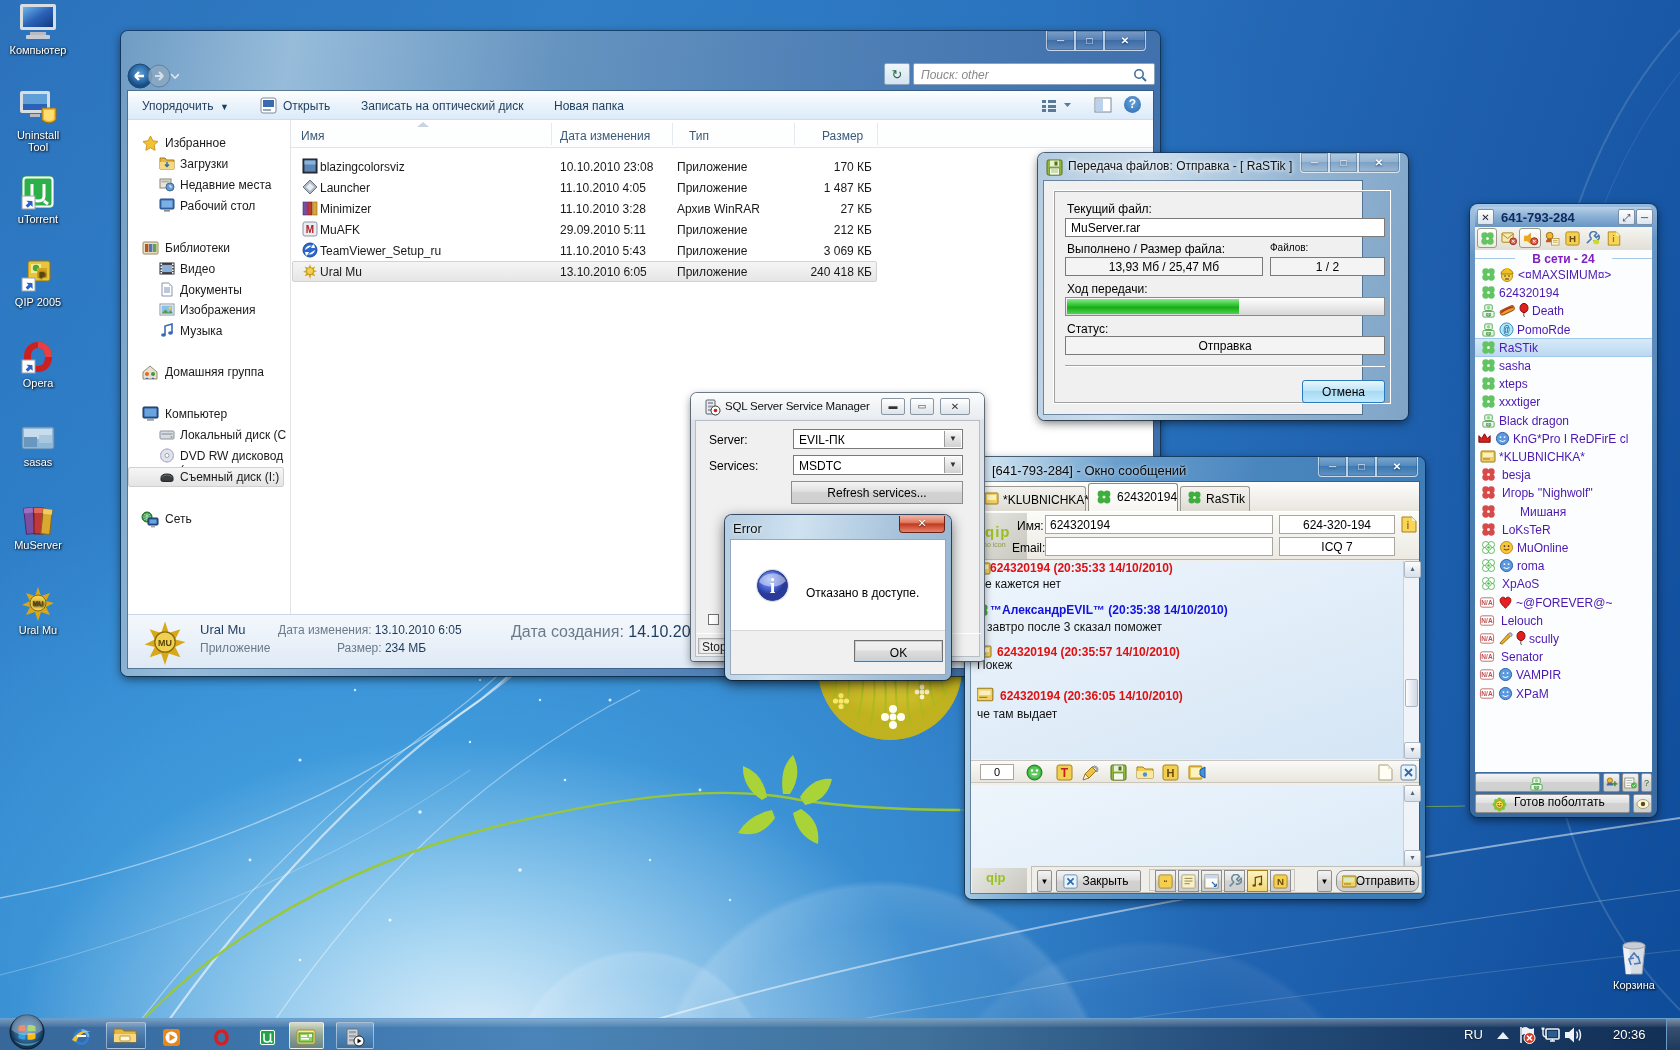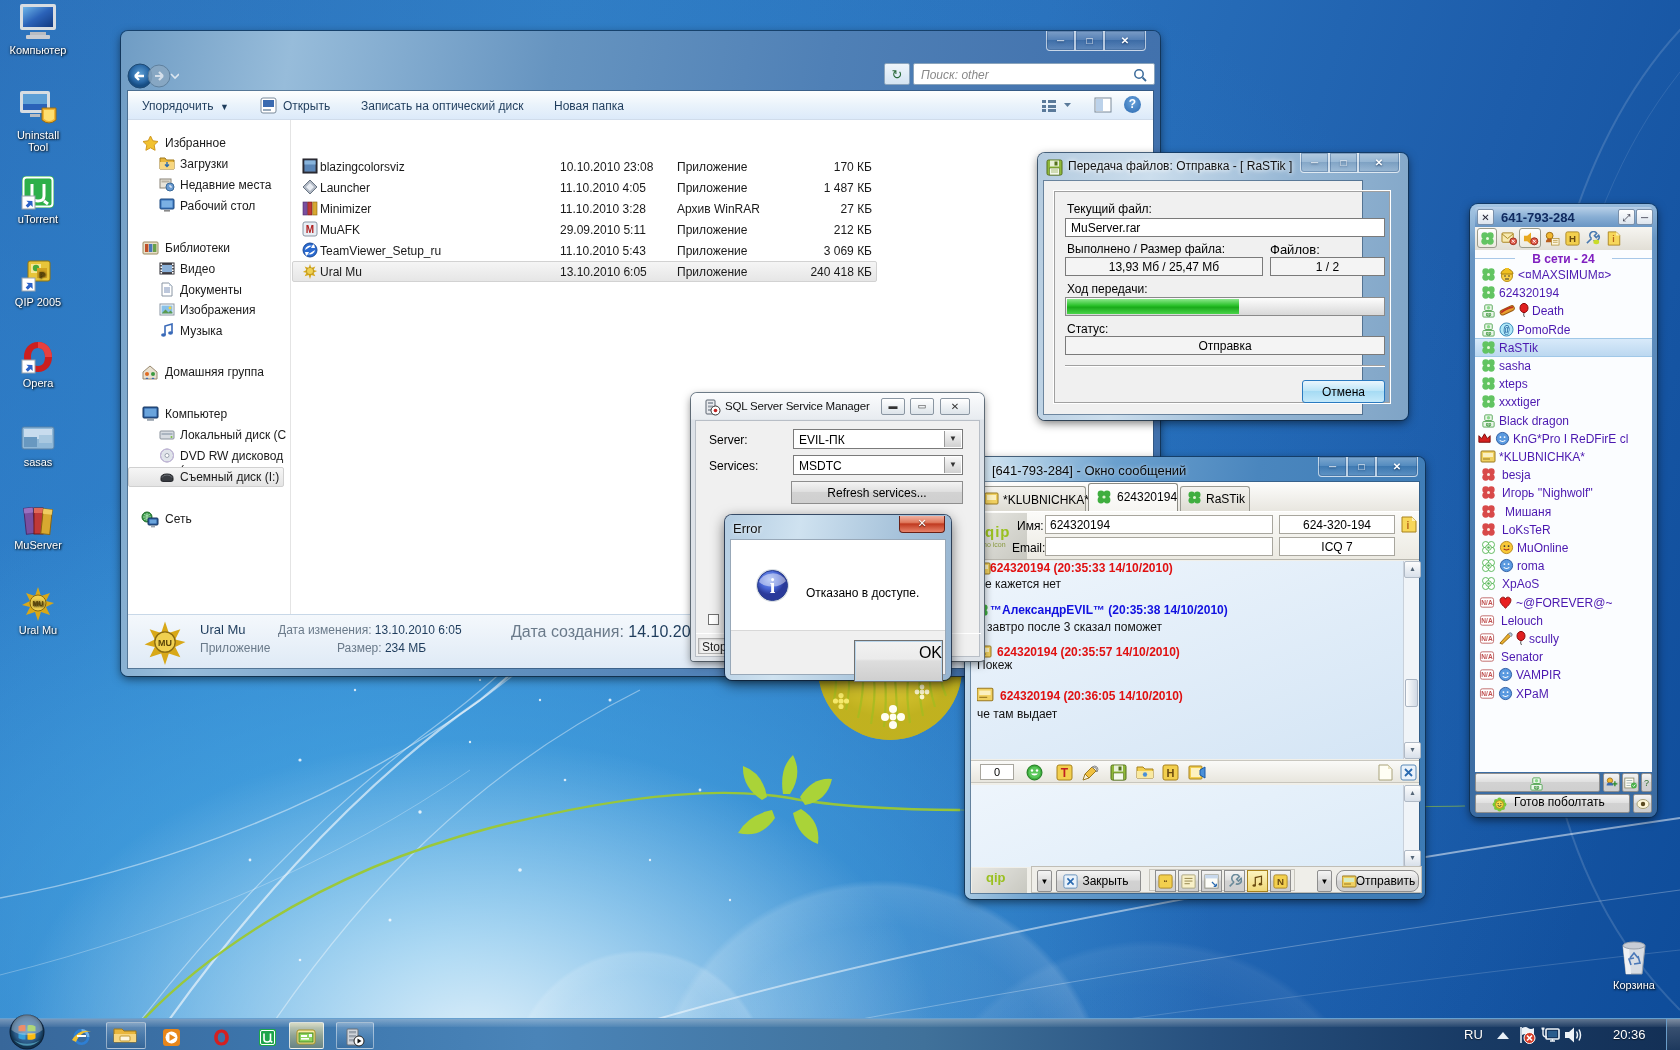--- a/index.html
+++ b/index.html
@@ -396,20 +396,33 @@
             <circle cx="6" cy="6" r="5" fill="#3a9a48" stroke="#1e6a28"></circle>
             <path d="M2,6 h8 M6,2 v8 M3,3.5 q3,2 6,0 M3,8.5 q3,-2 6,0" stroke="#bfe8c4" stroke-width=".8" fill="none"></path>
             <rect x="7" y="7" width="10" height="7" rx="1" fill="#2a5a9c" stroke="#16365f"></rect>
             <rect x="8.5" y="8.5" width="7" height="4" fill="#6aa4dc"></rect>
             <rect x="10" y="15" width="4" height="1.4" fill="#9aa4ae"></rect>
           </svg>
    <span class="abs" style="left:37px;top:392px">Сеть</span>
   </div>
   <div class="abs" style="left:162px;top:29px;width:1px;height:494px;background:#e4e4e4"></div>
   <div id="files" class="abs" style="left:163px;top:29px;width:862px;height:494px;background:#fff;font-size:12px;color:#1a1a1a">
+   <div class="abs" style="left:0;top:0;width:862px;height:28px;border-bottom:1px solid #dfe5ec;background:linear-gradient(#fff,#fcfdfe)">
+    <svg class="abs" style="left:124px;top:1px" width="16" height="7" viewBox="0 0 16 7">
+              <path d="M8,1 L14,6 L2,6 z" fill="#c8d4e2"></path>
+            </svg>
+    <span class="abs" style="left:10px;top:9px;color:#3c5a78">Имя</span>
+    <span class="abs" style="left:269px;top:9px;color:#3c5a78">Дата изменения</span>
+    <span class="abs" style="left:398px;top:9px;color:#3c5a78">Тип</span>
+    <span class="abs" style="left:531px;top:9px;color:#3c5a78">Размер</span>
+    <div class="abs" style="left:260px;top:3px;width:1px;height:22px;background:#e4eaf0"></div>
+    <div class="abs" style="left:381px;top:3px;width:1px;height:22px;background:#e4eaf0"></div>
+    <div class="abs" style="left:503px;top:3px;width:1px;height:22px;background:#e4eaf0"></div>
+    <div class="abs" style="left:586px;top:3px;width:1px;height:22px;background:#e4eaf0"></div>
+   </div>
    <svg class="abs" style="left:11px;top:38px" width="16" height="16" viewBox="0 0 16 16">
             <rect x="1" y="1" width="14" height="14" fill="#3a3a44" stroke="#1a1a22"></rect>
             <rect x="2.5" y="2.5" width="11" height="11" fill="#5a86b8"></rect>
             <rect x="2.5" y="2.5" width="11" height="4" fill="#88b4dc"></rect>
           </svg>
    <span class="abs" style="left:29px;top:40px">blazingcolorsviz</span>
    <span class="abs" style="left:269px;top:40px">10.10.2010 23:08</span>
    <span class="abs" style="left:386px;top:40px">Приложение</span>
    <span class="abs" style="left:503px;top:40px;width:78px;text-align:right">170 КБ</span>
    <svg class="abs" style="left:11px;top:59px" width="16" height="16" viewBox="0 0 16 16">
@@ -726,21 +739,21 @@
         <div class="capbtn">□</div>
         <div class="capbtn last" style="width:42px">✕</div>
  </div>
  <div class="inner" style="left:6px;top:28px;width:318px;height:233px;background:#f0f0f0">
   <div class="abs" style="left:9px;top:9px;width:338px;height:214px;border:1px solid #fff;box-shadow:0 0 0 1px #a0a0a0 inset;"></div>
   <div class="abs" style="left:23px;top:21px;font-size:12px">Текущий файл:</div>
   <div class="field abs" style="left:21px;top:37px;width:320px;height:19px;border-color:#7a7a7a">
           <span style="position:absolute;left:5px;top:2px">MuServer.rar</span>
         </div>
   <div class="abs" style="left:23px;top:61px;font-size:12px">Выполнено / Размер файла:</div>
-  <div class="abs" style="left:226px;top:61px;font-size:13px">Файлов:</div>
+  <div class="abs" style="left:226px;top:61px;font-size:10px">Файлов:</div>
   <div class="field abs" style="left:21px;top:76px;width:198px;height:19px;text-align:center;line-height:18px;border-color:#7a7a7a;background:#f4f4f4">13,93 Мб / 25,47 Мб</div>
   <div class="field abs" style="left:226px;top:76px;width:115px;height:19px;text-align:center;line-height:18px;border-color:#7a7a7a;background:#f4f4f4">1 / 2</div>
   <div class="abs" style="left:23px;top:101px;font-size:12px">Ход передачи:</div>
   <div class="abs" style="left:21px;top:116px;width:320px;height:19px;border:1px solid #8a8a8a;background:linear-gradient(#fdfdfd,#d8d8d8)">
    <div class="abs" style="left:1px;top:1px;width:172px;height:15px;background:linear-gradient(#8ae88a,#28c028 45%,#1aaa1a 55%,#4ad44a)"></div>
   </div>
   <div class="abs" style="left:23px;top:141px;font-size:12px">Статус:</div>
   <div class="field abs" style="left:21px;top:155px;width:320px;height:19px;text-align:center;line-height:18px;border-color:#7a7a7a;background:#f4f4f4">Отправка</div>
   <div class="abs" style="left:21px;top:184px;width:320px;height:2px;border-top:1px solid #a0a0a0;border-bottom:1px solid #fff"></div>
   <div class="abs" style="left:258px;top:199px;width:83px;height:23px;border:1px solid #2a7ac0;border-radius:3px;background:linear-gradient(#eaf6fd,#bee6f8 45%,#a6dbf4 50%,#c4e9fa);font-size:12px;text-align:center;line-height:22px">Отмена</div>
@@ -759,21 +772,21 @@
    <defs>
             <radialGradient id="ig1" cx=".4" cy=".3">
               <stop offset="0" stop-color="#8aa8f0"></stop>
               <stop offset=".6" stop-color="#4a68d8"></stop>
               <stop offset="1" stop-color="#2a3a9a"></stop>
             </radialGradient>
           </defs>
   </svg>
   <div class="abs" style="left:75px;top:46px;font-size:12px;color:#000">Отказано в доступе.</div>
   <div class="abs" style="left:0;top:90px;width:214px;height:44px;background:#f0f0f0;border-top:1px solid #d8d8d8"></div>
-  <div class="abs" style="left:123px;top:100px;width:89px;height:42px;background:linear-gradient(#f2f2f2,#ebebeb 45%,#dddddd 50%,#cfcfcf);border:1px solid #707070;box-shadow:0 0 0 1px #b8d4ea inset;font-size:16px;text-align:right;line-height:24px">OK</div>
+  <div class="abs" style="left:123px;top:100px;width:89px;height:22px;background:linear-gradient(#f2f2f2,#ebebeb 45%,#dddddd 50%,#cfcfcf);border:1px solid #707070;box-shadow:0 0 0 1px #b8d4ea inset;font-size:12px;text-align:center;line-height:24px">OK</div>
  </div>
 </div>
 <div id="contacts" class="aero" style="left:1470px;top:204px;width:187px;height:613px;background:linear-gradient(175deg,#a8c8e4 0%,#6896c4 8%,#4a7cb0 50%,#3a6aa0 100%);border-radius:8px">
  <svg style="position:absolute;width:0;height:0">
         <defs>
   <g id="clover">
             <g fill="#62c462">
               <circle cx="5" cy="5" r="3.6"></circle>
               <circle cx="11" cy="5" r="3.6"></circle>
               <circle cx="5" cy="11" r="3.6"></circle>
@@ -924,21 +937,21 @@
             <path d="M3,10 h7" stroke="#9a7a20"></path>
           </svg>*KLUBNICHKA*</div>
   <div class="crow" style="top:217px"><svg width="15" height="15" viewBox="0 0 16 16" style="margin-left:6px">
             <use href="#cloverr"></use>
           </svg><span style="margin-left:3px">besja</span></div>
   <div class="crow" style="top:235px"><svg width="15" height="15" viewBox="0 0 16 16" style="margin-left:6px">
             <use href="#cloverr"></use>
           </svg><span style="margin-left:3px">Игорь ''Nighwolf''</span></div>
   <div class="crow" style="top:254px"><svg width="15" height="15" viewBox="0 0 16 16" style="margin-left:6px">
             <use href="#cloverr"></use>
-          </svg><span style="margin-left:6px">Мишаня</span></div>
+          </svg><span style="margin-left:21px">Мишаня</span></div>
   <div class="crow" style="top:272px"><svg width="15" height="15" viewBox="0 0 16 16" style="margin-left:6px">
             <use href="#cloverr"></use>
           </svg><span style="margin-left:3px">LoKsTeR</span></div>
   <div class="crow" style="top:290px"><svg width="15" height="15" viewBox="0 0 16 16" style="margin-left:6px">
             <use href="#cloverw"></use>
           </svg><svg width="15" height="15" viewBox="0 0 16 16">
             <circle cx="8" cy="8" r="6.5" fill="#f8c838" stroke="#b88818"></circle>
             <circle cx="5.8" cy="6.5" r="1" fill="#333"></circle>
             <circle cx="10.2" cy="6.5" r="1" fill="#333"></circle>
             <path d="M5,9.5 a4,3 0 0 0 6,0" stroke="#a02020" fill="none" stroke-width="1.2"></path>

